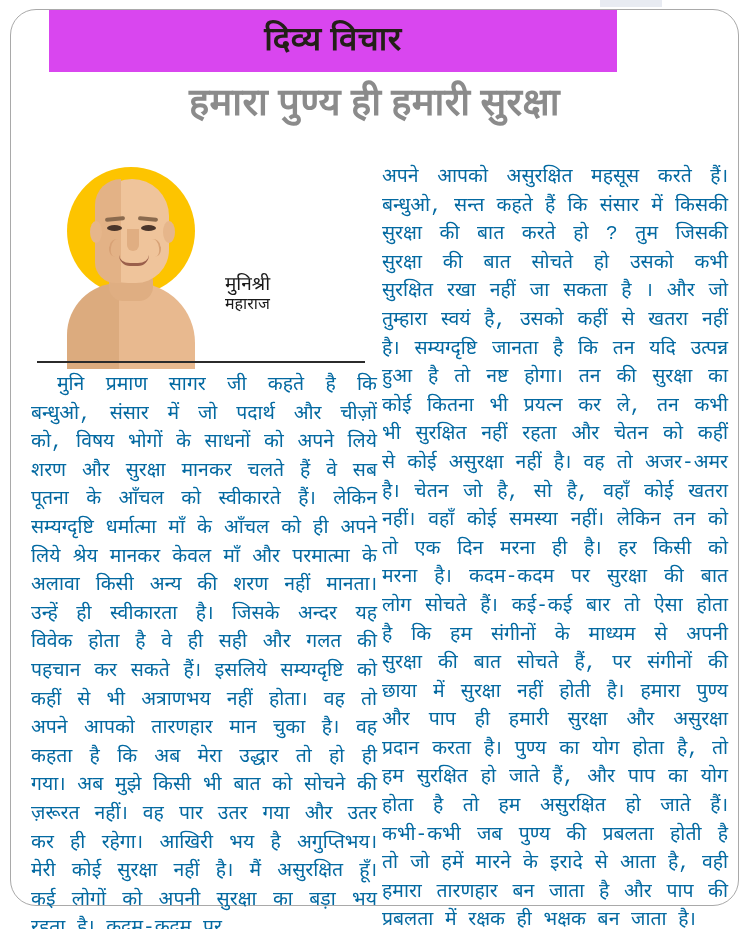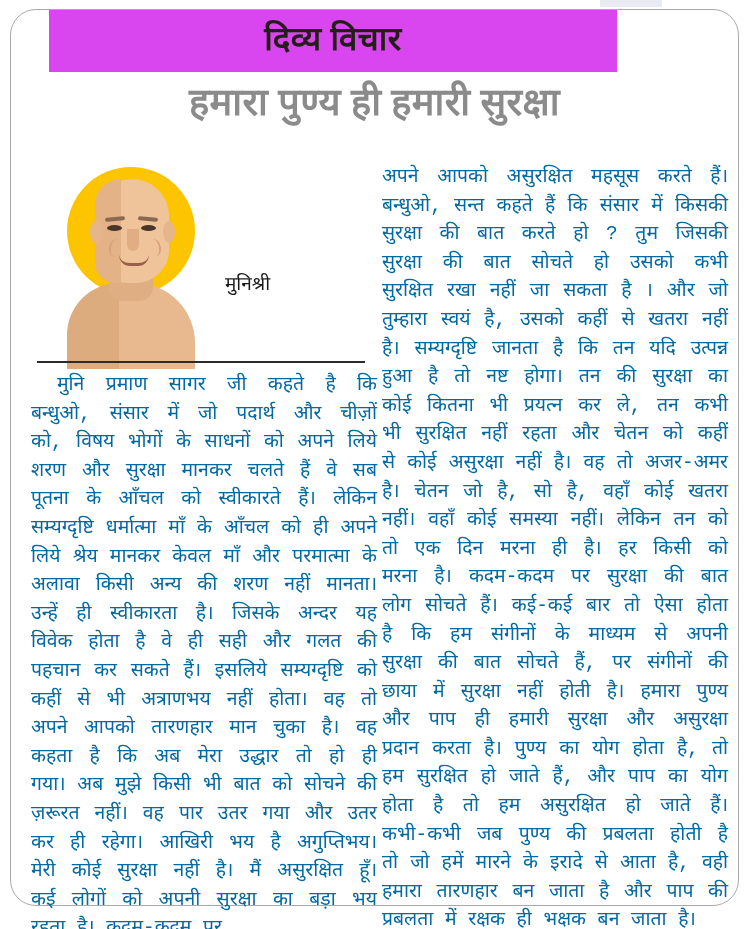--- a/index.html
+++ b/index.html
@@ -354,20 +354,21 @@
           <div class="eye-l"></div>
           <div class="eye-r"></div>
           <div class="nose"></div>
           <div class="cheek-line-l"></div>
           <div class="cheek-line-r"></div>
           <div class="mouth"></div>
         </div>
 
         <div class="caption">
           <div class="c1">मुनिश्री</div>
+          <div class="c3">महाराज</div>
         </div>
       </div>
 
       <div class="rule"></div>
 
       <div class="body-text">मुनि प्रमाण सागर जी कहते है कि बन्धुओ, संसार में जो पदार्थ और चीज़ों को, विषय भोगों के साधनों को अपने लिये शरण और सुरक्षा मानकर चलते हैं वे सब पूतना के आँचल को स्वीकारते हैं। लेकिन सम्यग्दृष्टि धर्मात्मा माँ के आँचल को ही अपने लिये श्रेय मानकर केवल माँ और परमात्मा के अलावा किसी अन्य की शरण नहीं मानता। उन्हें ही स्वीकारता है। जिसके अन्दर यह विवेक होता है वे ही सही और गलत की पहचान कर सकते हैं। इसलिये सम्यग्दृष्टि को कहीं से भी अत्राणभय नहीं होता। वह तो अपने आपको तारणहार मान चुका है। वह कहता है कि अब मेरा उद्धार तो हो ही गया। अब मुझे किसी भी बात को सोचने की ज़रूरत नहीं। वह पार उतर गया और उतर कर ही रहेगा। आखिरी भय है अगुप्तिभय। मेरी कोई सुरक्षा नहीं है। मैं असुरक्षित हूँ। कई लोगों को अपनी सुरक्षा का बड़ा भय रहता है। कदम-कदम पर</div>
     </div>
 
     <div class="col col-right">
       <div class="body-text">अपने आपको असुरक्षित महसूस करते हैं। बन्धुओ, सन्त कहते हैं कि संसार में किसकी सुरक्षा की बात करते हो ? तुम जिसकी सुरक्षा की बात सोचते हो उसको कभी सुरक्षित रखा नहीं जा सकता है । और जो तुम्हारा स्वयं है, उसको कहीं से खतरा नहीं है। सम्यग्दृष्टि जानता है कि तन यदि उत्पन्न हुआ है तो नष्ट होगा। तन की सुरक्षा का कोई कितना भी प्रयत्न कर ले, तन कभी भी सुरक्षित नहीं रहता और चेतन को कहीं से कोई असुरक्षा नहीं है। वह तो अजर-अमर है। चेतन जो है, सो है, वहाँ कोई खतरा नहीं। वहाँ कोई समस्या नहीं। लेकिन तन को तो एक दिन मरना ही है। हर किसी को मरना है। कदम-कदम पर सुरक्षा की बात लोग सोचते हैं। कई-कई बार तो ऐसा होता है कि हम संगीनों के माध्यम से अपनी सुरक्षा की बात सोचते हैं, पर संगीनों की छाया में सुरक्षा नहीं होती है। हमारा पुण्य और पाप ही हमारी सुरक्षा और असुरक्षा प्रदान करता है। पुण्य का योग होता है, तो हम सुरक्षित हो जाते हैं, और पाप का योग होता है तो हम असुरक्षित हो जाते हैं। कभी-कभी जब पुण्य की प्रबलता होती है तो जो हमें मारने के इरादे से आता है, वही हमारा तारणहार बन जाता है और पाप की प्रबलता में रक्षक ही भक्षक बन जाता है।</div>

